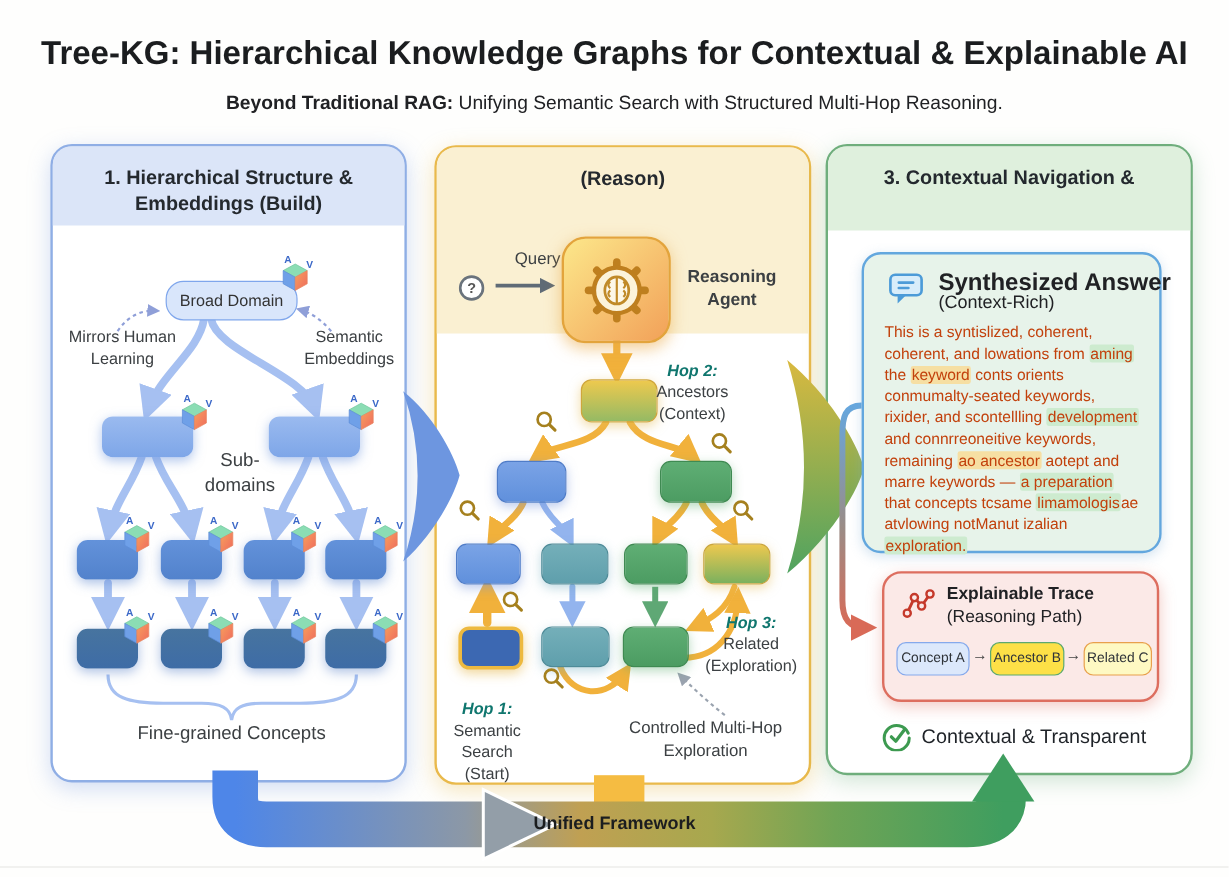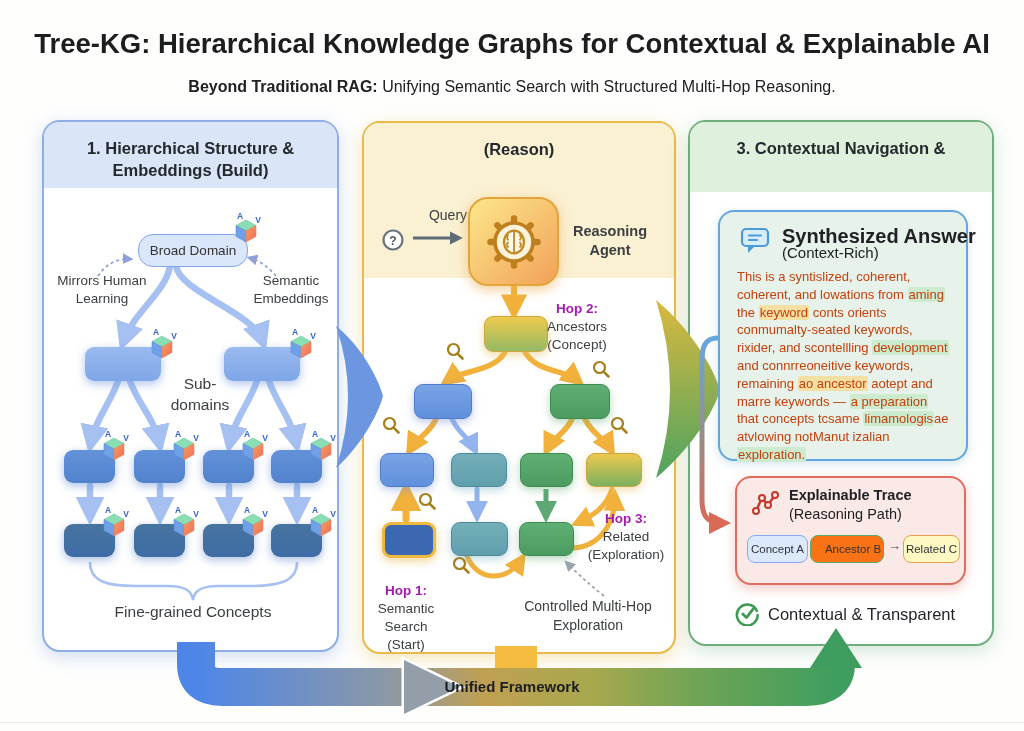--- a/index.html
+++ b/index.html
@@ -30,41 +30,41 @@
   .nd-t{background:linear-gradient(#74AFB9,#5F9FAC);border:1px solid #4E8B98;box-shadow:0 3px 9px rgba(110,170,190,.45);}
   .nd-g{background:linear-gradient(#5FAE74,#4C9C62);border:1px solid #3F8A52;box-shadow:0 3px 9px rgba(90,170,110,.45);}
   .nd-yg{background:linear-gradient(#EDC84F,#7BB15E);border:1px solid #C9A53E;box-shadow:0 3px 9px rgba(230,190,90,.5);}
   .nd-hop2{background:linear-gradient(#EEC94E,#95BA64);border:1px solid #CFA63C;box-shadow:0 3px 10px rgba(230,190,90,.55);}
   .nd-hop1{background:#3C68B2;border:3px solid #EDB93F;box-shadow:0 3px 10px rgba(230,185,80,.6);}
   
   .pill{left:138px;top:234px;width:108px;height:31px;background:#D9E6FB;border:1.5px solid #7FA6EC;
         border-radius:15px;font-size:13.5px;line-height:31px;text-align:center;color:#333;z-index:3;}
   .lbl{position:absolute;transform:translateX(-50%);text-align:center;color:#3C4043;
        font-size:13.5px;line-height:1.33;white-space:nowrap;z-index:3;}
-  .lbl .b{font-weight:bold;color:#a21caf;}
+  .lbl .b{font-weight:bold;color:#0f766e;font-style:italic;}
   .lbl span{display:block;}
   .big{font-size:15.5px;}
   .q-circle{left:382px;top:229px;width:22px;height:22px;z-index:3;}
   .agent{left:468px;top:197px;width:87px;height:85px;border-radius:20px;z-index:3;
          background:linear-gradient(135deg,#FCE78A,#F2A159);border:2px solid #E3A43C;
          box-shadow:0 4px 12px rgba(235,170,70,.55);display:flex;align-items:center;justify-content:center;}
   
   .card1{left:718px;top:210px;width:246px;height:247px;background:#E7F3EA;border:2px solid #63A7DE;
          border-radius:16px;z-index:3;box-shadow:0 3px 10px rgba(120,170,210,.3);}
   .card2{left:735px;top:476px;width:227px;height:105px;background:#FBE9E7;border:2px solid #DD6E5F;
          border-radius:16px;z-index:3;box-shadow:0 4px 12px rgba(220,110,95,.35);}
   .card-title{position:absolute;font-weight:bold;font-size:20px;color:#202124;white-space:nowrap;}
   .card-sub{position:absolute;font-size:15px;color:#202124;white-space:nowrap;}
   .answer-body{position:absolute;left:17px;top:56px;width:213px;font-size:13px;line-height:1.37;color:#c2410c;}
   .hl-g{background:#CDEBCF;border-radius:2px;padding:0 1px;}
   .hl-y{background:#F6DFA3;border-radius:2px;padding:0 1px;}
   .chip{position:absolute;top:57px;height:26px;line-height:26px;text-align:center;font-size:11.5px;
         border-radius:8px;color:#2F3338;}
   .chip-a{left:10px;width:59px;background:#DCE8FB;border:1.5px solid #85A9EC;}
-  .chip-b{left:73px;width:60px;background:#f97316;border:1.5px solid #5BA96F;padding-left:12px;}
+  .chip-b{left:88px;width:60px;background:#fde047;border:1.5px solid #5BA96F;}
   .chip-c{left:166px;width:55px;background:#fef9c3;border:1.5px solid #E8A04C;}
   .chip-arrow{position:absolute;top:60px;font-size:13px;color:#444;}
   .footer-check{left:768px;top:605px;font-size:16.5px;color:#1F2328;white-space:nowrap;z-index:3;}
   .unified{left:512px;top:678px;font-size:15px;font-weight:bold;color:#1b1d1f;z-index:3;}
   
   .cube{position:absolute;width:36px;height:32px;z-index:4;pointer-events:none;overflow:visible;}
   .mag{position:absolute;width:19px;height:19px;z-index:4;overflow:visible;}
   svg.overlay{position:absolute;left:0;top:0;z-index:2;pointer-events:none;}
   .edge-bottom{position:absolute;left:0;right:0;top:722px;border-top:1.5px solid #E8E8E6;z-index:0;}
 </style>
@@ -293,21 +293,21 @@
   </div>
   <div class="lbl" style="left:610px;top:222px;font-size:14.5px;font-weight:bold;">
     <span>Reasoning</span>
       <span>Agent</span>
   </div>
 
   <div class="nd nd-hop2" style="left:484px;top:316px;width:62px;height:34px;"></div>
   <div class="lbl" style="left:577px;top:300px;">
     <span class="b">Hop 2:</span>
     <span>Ancestors</span>
-    <span>(Concept)</span>
+    <span>(Context)</span>
   </div>
 
   <div class="nd nd-b" style="left:414px;top:384px;width:56px;height:33px;"></div>
   <div class="nd nd-g" style="left:550px;top:384px;width:58px;height:33px;"></div>
 
   <div class="nd nd-b" style="left:380px;top:453px;width:52px;height:32px;"></div>
   <div class="nd nd-t" style="left:451px;top:453px;width:54px;height:32px;"></div>
   <div class="nd nd-g" style="left:520px;top:453px;width:51px;height:32px;"></div>
   <div class="nd nd-yg" style="left:586px;top:453px;width:54px;height:32px;"></div>
 

